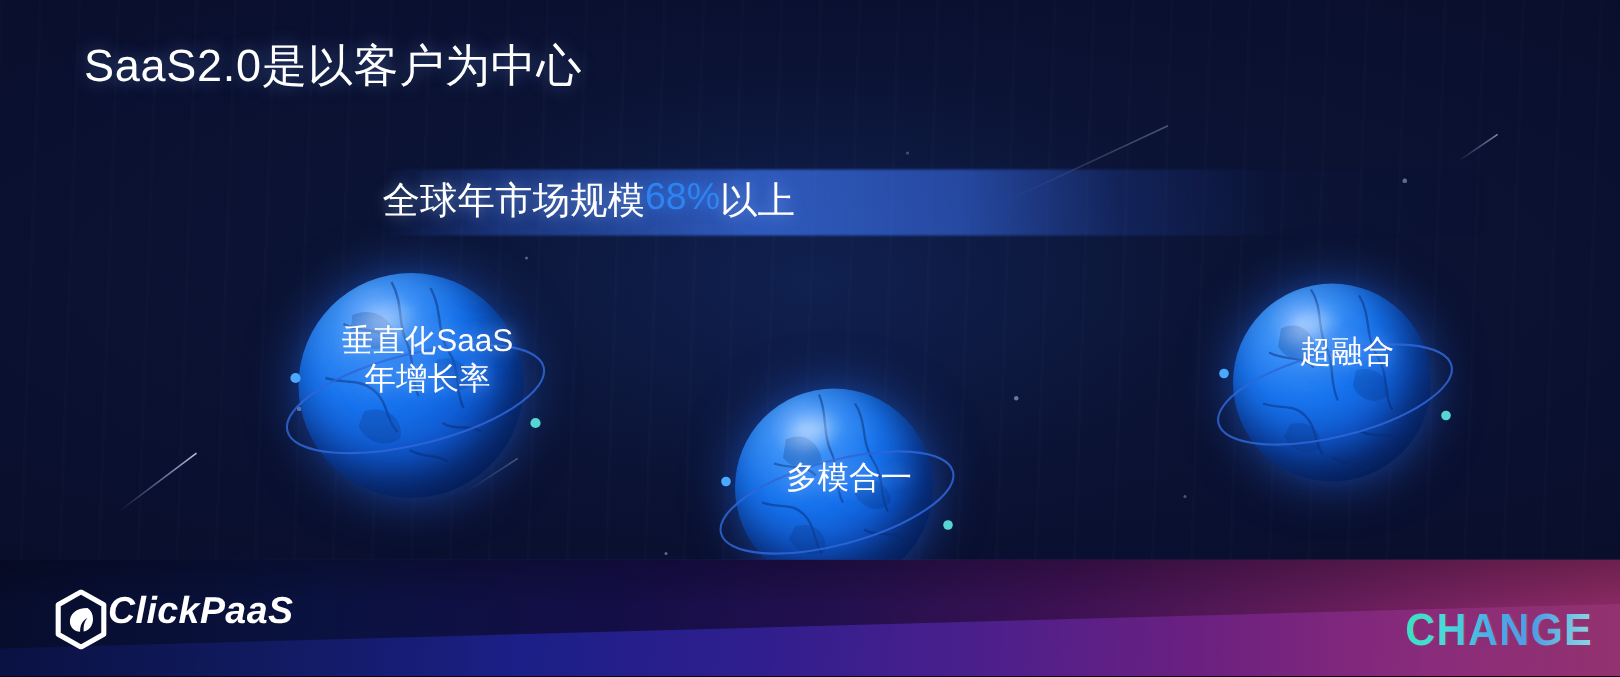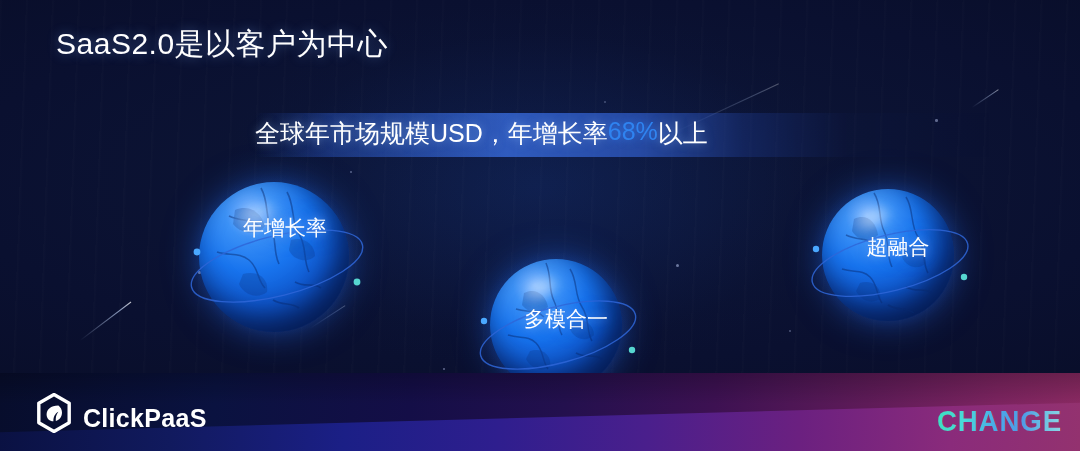--- a/index.html
+++ b/index.html
@@ -120,21 +120,21 @@
       #070d2c 0%, #0a1240 20%, #140e47 38%, #23104e 52%,
       #3d1152 66%, #5e1b58 80%, #7c2460 92%, #8b2a63 100%);
     clip-path:polygon(0 0, 100% 0, 100% 38%, 0 76%);
   }
   .bb-shade{
     position:absolute;inset:0;
     background:linear-gradient(180deg, rgba(0,0,0,0.22) 0%, rgba(0,0,0,0) 40%);
   }
   .logo{
     position:absolute;left:36px;bottom:18px;
-    display:flex;align-items:flex-end;gap:11px;
+    display:flex;align-items:flex-start;font-style:italic;
   }
   .logo-mark{width:36px;height:40px;flex:0 0 auto;}
   .logo-text{
     font-size:25px;font-weight:600;color:#ffffff;letter-spacing:0.3px;
   }
   .change{
     position:absolute;right:18px;bottom:13px;
     font-size:30px;font-weight:bold;letter-spacing:1px;
     font-family:"Liberation Sans","DejaVu Sans",sans-serif;
     background:linear-gradient(96deg,#3ae0c0 0%, #49d9da 22%, #4aa8e8 48%, #4f9be6 68%, #6fc3e2 86%, #8fd6e6 100%);
@@ -164,21 +164,20 @@
   <div class="streak" style="left:80px;top:340px;width:64px;transform:rotate(-37deg);"></div>
   <div class="streak" style="left:972px;top:107px;width:32px;transform:rotate(-34deg);opacity:.55;"></div>
   <div class="streak" style="left:670px;top:134px;width:120px;transform:rotate(-25deg);opacity:.30;"></div>
   <div class="streak" style="left:310px;top:328px;width:42px;transform:rotate(-33deg);opacity:.30;"></div>
 
   <div class="title">SaaS2.0是以客户为中心</div>
 
   <div class="banner"></div>
   <div class="subtitle">
     <span>全球年市场规模 </span>
-      <span>USD，年增长率</span>
       <span class="hl">68%</span>
       <span>以上</span>
   </div>
 
   <div class="node" style="left:185px;top:168px;width:200px;height:190px;">
     <div class="halo" style="left:-22px;top:-22px;width:220px;height:220px;"></div>
     <div class="sphere" style="left:14px;top:14px;width:150px;height:150px;">
       <svg class="land" viewBox="0 0 150 150">
         <g fill="none" stroke="#0a2a6e" stroke-width="1.6" opacity="0.85">
           <path d="M62 6 C70 20, 66 34, 72 46 C78 58, 74 70, 80 82"></path>
@@ -195,20 +194,21 @@
         </g>
       </svg>
       <div class="shine"></div>
     </div>
     <svg class="ring" viewBox="0 0 200 190" style="left:0;top:0;width:200px;height:190px;">
       <ellipse cx="92" cy="98" rx="88" ry="30" transform="rotate(-14 92 98)" fill="none" stroke="#2f66d8" stroke-width="1.4" opacity="0.85"></ellipse>
       <circle cx="12" cy="84" r="3.4" fill="#4aa8ff"></circle>
       <circle cx="172" cy="114" r="3.4" fill="#56d6d0"></circle>
     </svg>
     <div class="node-label" style="left:-5px;top:48px;width:210px;font-size:21px;">
+      <div>垂直化SaaS</div>
       <div>年增长率</div>
     </div>
   </div>
 
   <div class="node" style="left:476px;top:245px;width:180px;height:170px;">
     <div class="halo" style="left:-20px;top:-20px;width:200px;height:200px;"></div>
     <div class="sphere" style="left:14px;top:14px;width:132px;height:132px;">
       <svg class="land" viewBox="0 0 132 132">
         <g fill="none" stroke="#0a2a6e" stroke-width="1.5" opacity="0.85">
           <path d="M56 4 C62 18, 58 30, 64 42 C70 54, 66 66, 72 76"></path>
@@ -254,21 +254,21 @@
           <path d="M38 94 C50 90, 60 98, 58 110 C48 116, 38 110, 34 102 Z"></path>
         </g>
       </svg>
       <div class="shine"></div>
     </div>
     <svg class="ring" viewBox="0 0 180 170" style="left:0;top:0;width:180px;height:170px;">
       <ellipse cx="82" cy="88" rx="80" ry="28" transform="rotate(-14 82 88)" fill="none" stroke="#2f66d8" stroke-width="1.4" opacity="0.85"></ellipse>
       <circle cx="8" cy="74" r="3.2" fill="#4aa8ff"></circle>
       <circle cx="156" cy="102" r="3.2" fill="#56d6d0"></circle>
     </svg>
-    <div class="node-label" style="left:-10px;top:60px;width:200px;font-size:21px;text-align:center;">
+    <div class="node-label" style="left:-10px;top:48px;width:200px;font-size:21px;text-align:center;">
       <div>超融合</div>
     </div>
   </div>
 
   <div class="bottombar">
     <div class="bb-layer-lo"></div>
     <div class="bb-layer-hi"></div>
     <div class="bb-shade"></div>
 
     <div class="logo">

